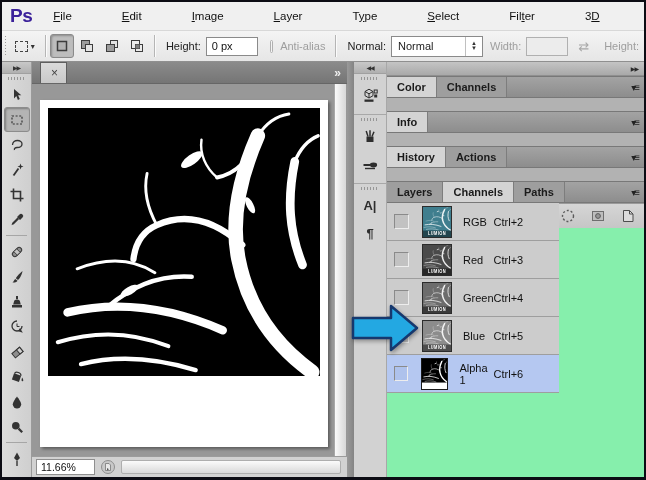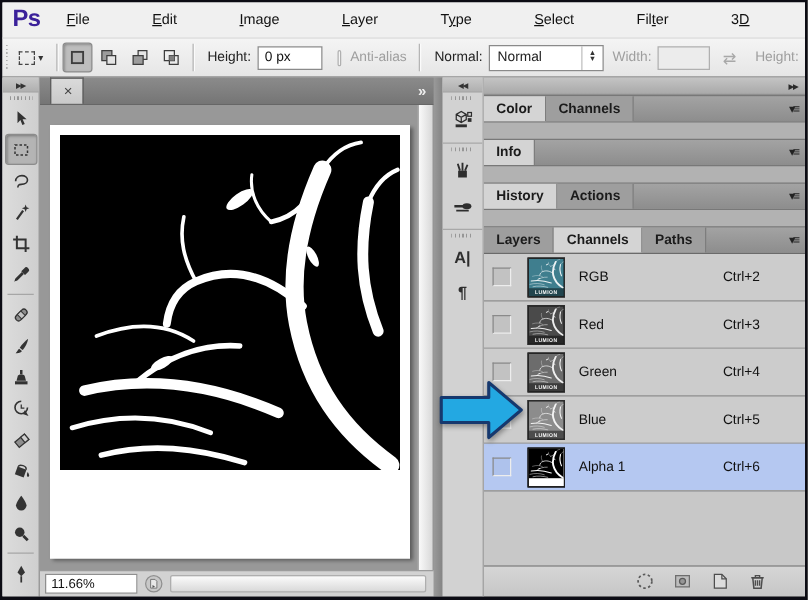--- a/index.html
+++ b/index.html
@@ -76,21 +76,21 @@
     font-size:12px; font-weight:bold; }
   .canvas { position:relative; flex:1; background:#989898; overflow:hidden; }
   .page { position:absolute; left:8px; top:16px; width:288px; height:347px; background:#fff;
     box-shadow:2px 2px 3px rgba(0,0,0,0.4); }
   .artwork { position:absolute; left:8px; top:8px; right:8px; height:268px; background:#000; }
   .artwork svg { width:100%; height:100%; display:block; }
   .vscroll { position:absolute; top:0; bottom:0; right:1px; width:12px;
     background:linear-gradient(90deg,#fafafa,#d8d8d8); border-left:1px solid #a8a8a8; }
   .statusbar { height:21px; background:#d2d2d2; border-top:1px solid #9c9c9c;
     display:flex; align-items:center; gap:5px; padding:0 6px 0 4px; }
-  .zoombox { width:74px; height:16px; background:#fff; border:1px solid #8f8f8f;
+  .zoombox { width:59px; height:16px; background:#fff; border:1px solid #8f8f8f;
     font-size:10.5px; color:#111; padding:1px 4px; }
   .statusicon { flex:none; display:flex; }
   .hscroll { flex:1; height:14px; border:1px solid #aeaeae; border-radius:2px;
     background:linear-gradient(#fbfbfb,#d9d9d9); }
 
   .dockdivider { width:7px; background:linear-gradient(90deg,#9a9a9a,#848484); }
 
   
   .icondock { width:33px; background:#d2d2d2; border-right:1px solid #a8a8a8;
     display:flex; flex-direction:column; overflow:hidden; }
@@ -107,21 +107,21 @@
   .phead { height:22px; background:linear-gradient(#a3a3a3,#8d8d8d); border:1px solid #787878;
     border-left:none; border-right:none; display:flex; align-items:stretch; margin-top:13px; }
   .phead:first-of-type { margin-top:0; }
   .ptab { font-size:11px; font-weight:bold; color:#1b1b1b; display:flex; align-items:center;
     padding:0 10px; border-right:1px solid #7d7d7d; background:#9e9e9e; }
   .ptab.active { background:#d4d4d4; }
   .pmenu { margin-left:auto; align-self:center; padding-right:6px; font-size:10px; color:#222;
     letter-spacing:-2px; }
 
   
-  .channels-body { flex:1; background:#000000; display:flex; flex-direction:column; overflow:hidden; }
+  .channels-body { flex:1; background:#86efac; display:flex; flex-direction:row; overflow:hidden; }
   .chrow { height:38px; display:flex; align-items:center; border-bottom:1px solid #9e9e9e;
     background:#cccccc; }
   .chrow.selected { background:#b5c8f1; }
   .eyewell { width:15px; height:15px; margin-left:7px; background:#c2c2c2;
     border:1px solid; border-color:#8a8a8a #ededed #ededed #8a8a8a; }
   .chrow.selected .eyewell { background:#aec2ec; }
   .thumb { width:30px; height:32px; margin-left:13px; border:1px solid #2c2c2c; background:#000; }
   .chrow.selected .thumb { box-shadow:0 0 0 2px #f4f4f4 inset; border-color:#1a1a1a; }
   .thumb svg { width:100%; height:100%; display:block; }
   .chname { font-size:11px; color:#111; margin-left:11px; }

